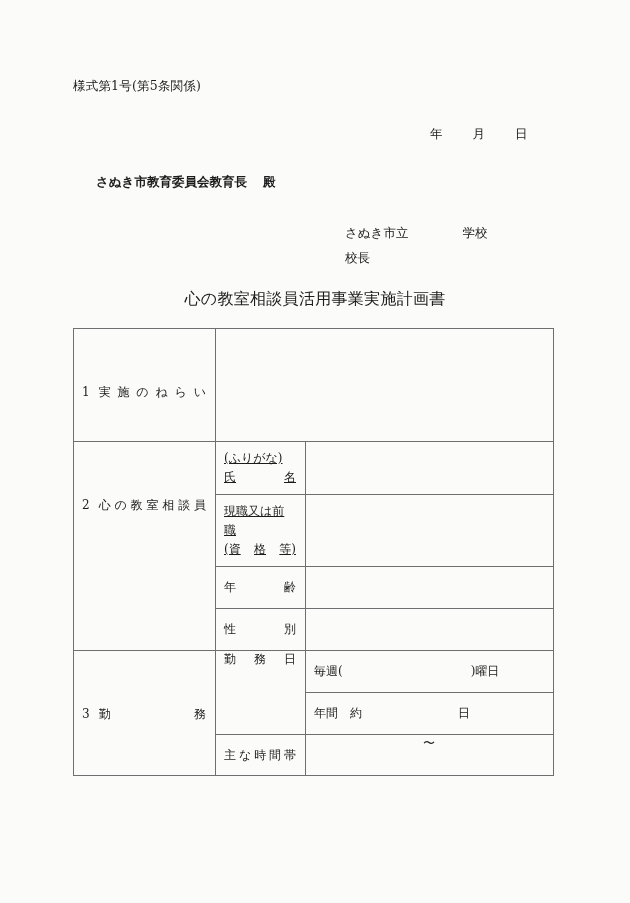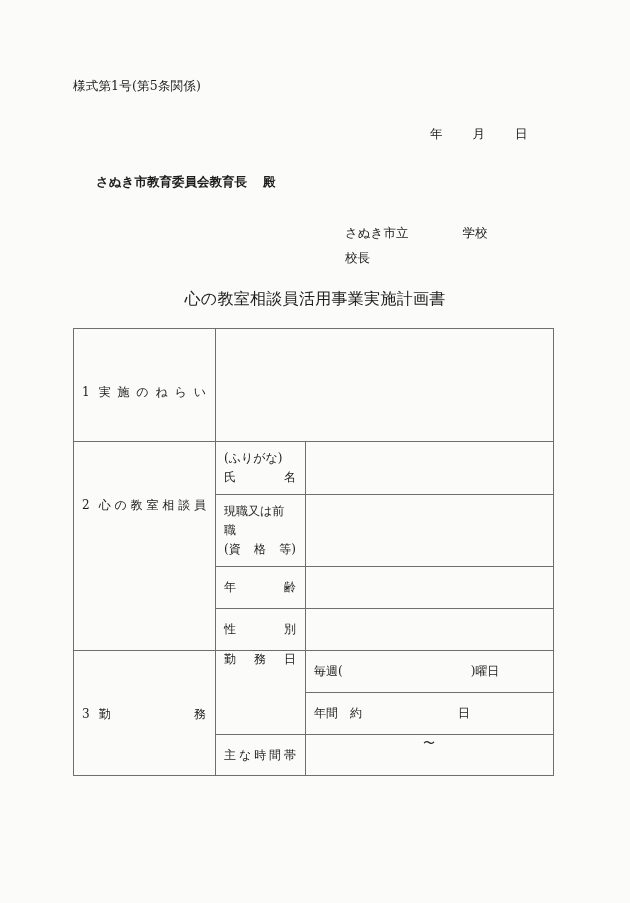--- a/index.html
+++ b/index.html
@@ -141,21 +141,21 @@
   .center { text-align: center; }
 
   .field-line {
     display: flex;
     align-items: baseline;
     white-space: nowrap;
   }
   .gap-wide { display: inline-block; width: 128px; }
   .gap-mid  { display: inline-block; width: 96px; }
 
-  .furigana-stack { line-height: 19px; }
+  .furigana-stack { line-height: 19px; text-decoration: underline; }
 </style>
 </head>
 <body>
 
 <div class="page">
 
   <div class="form-code">様式第1号(第5条関係)</div>
 
   <div class="date-line">
     <span class="seg">年</span><span class="seg">月</span><span class="seg">日</span>

